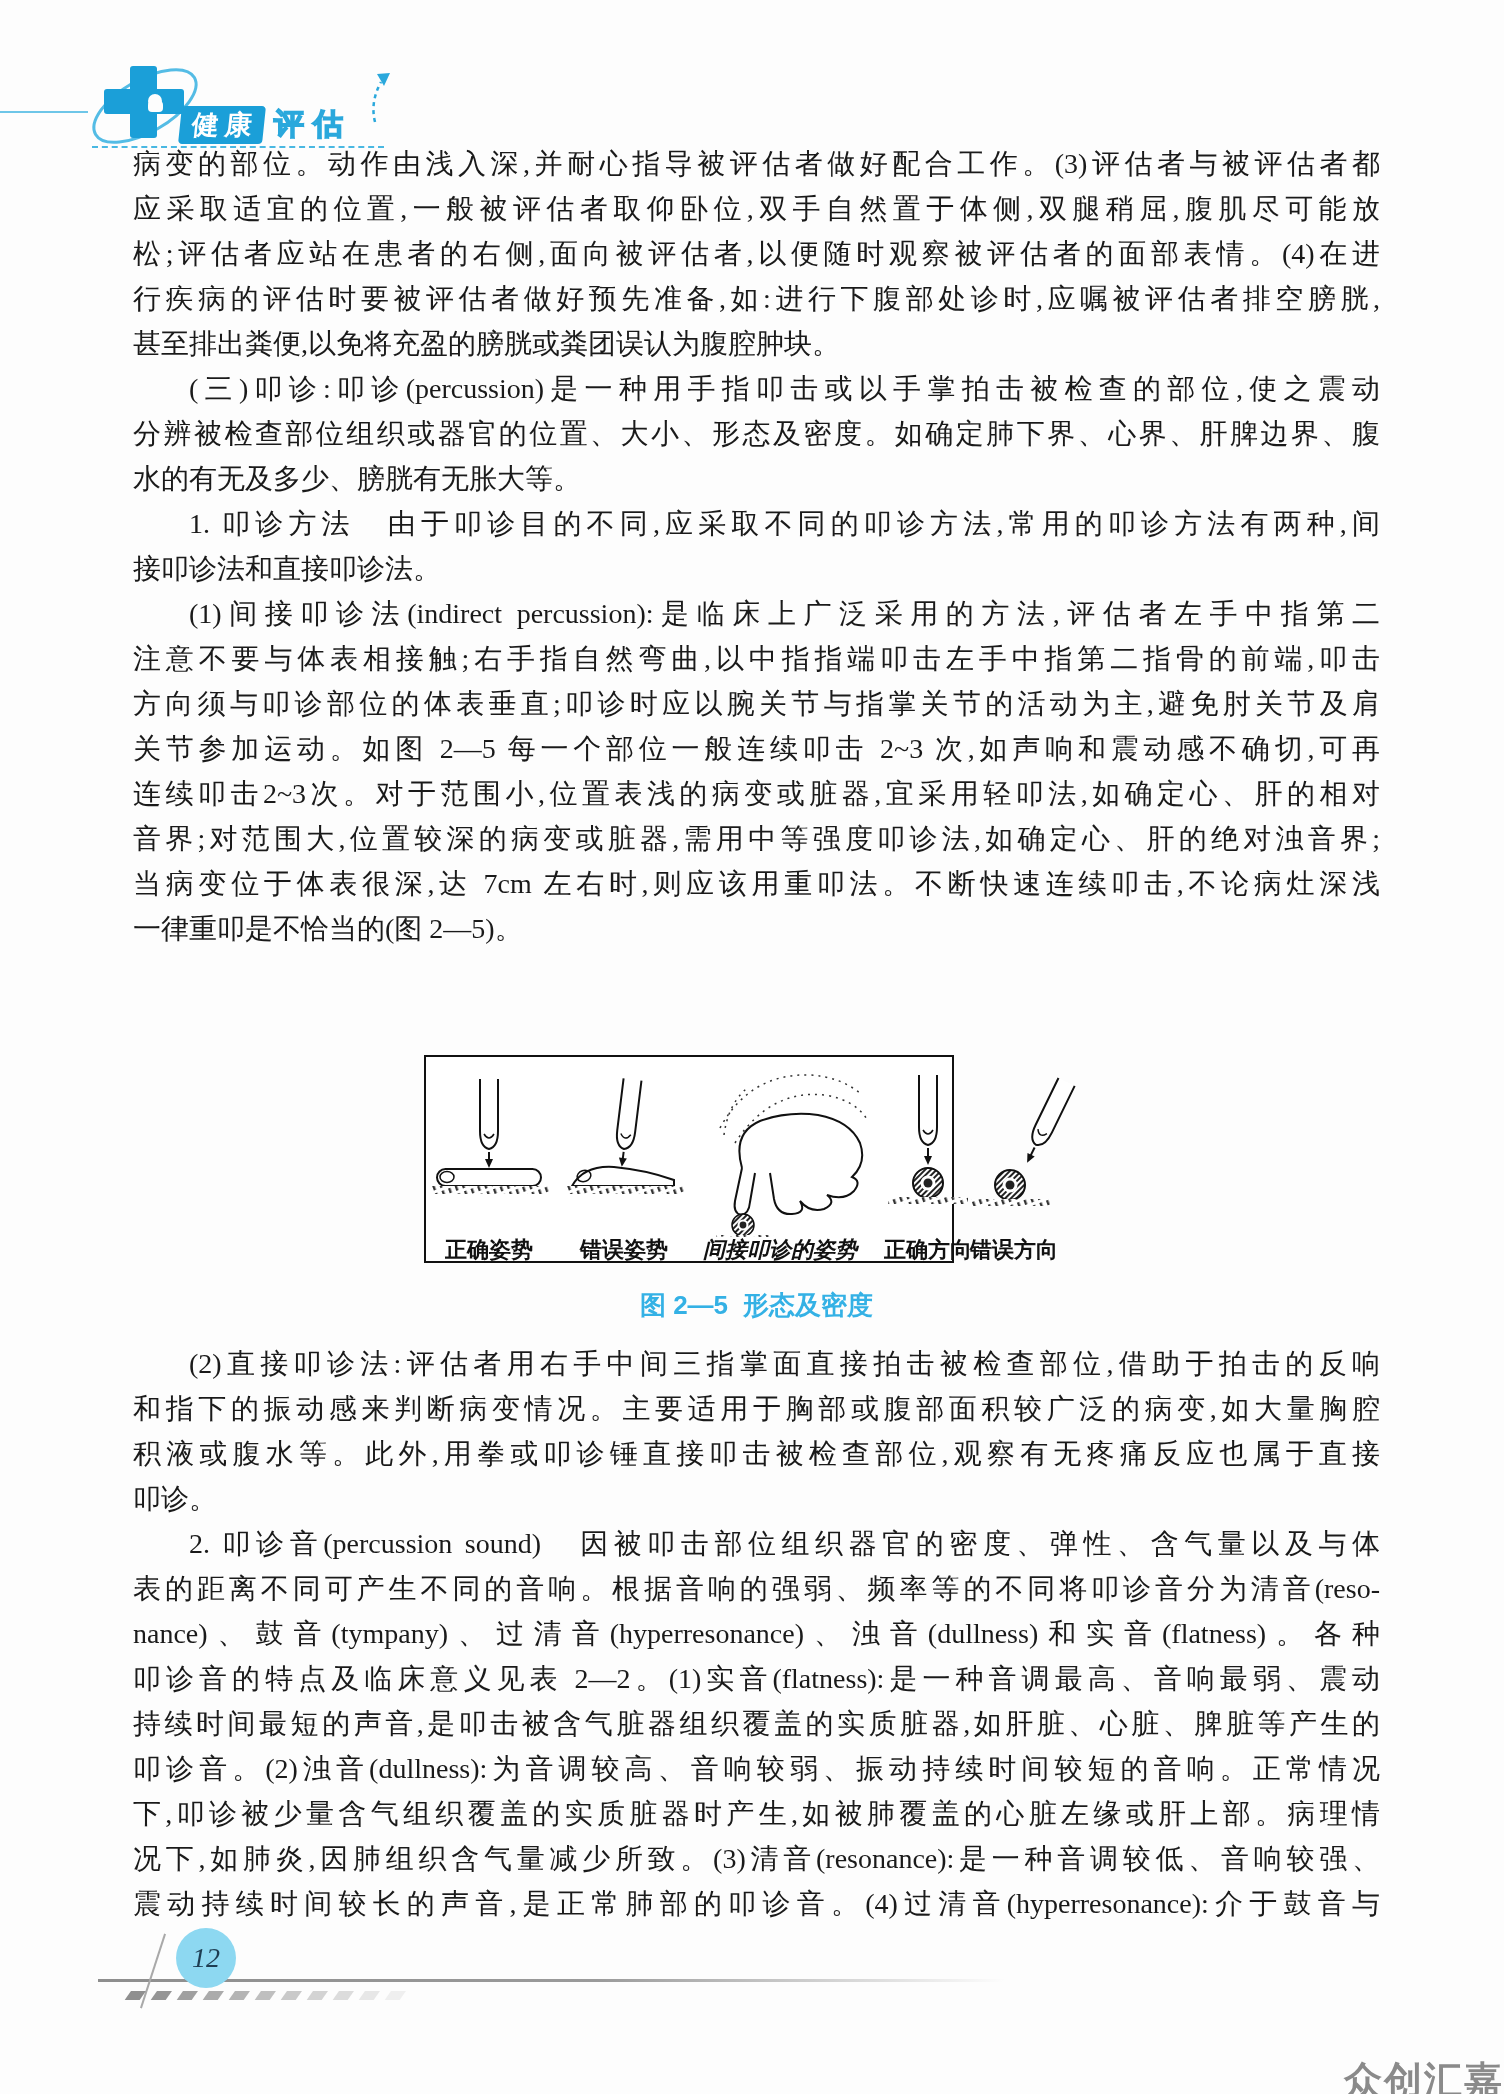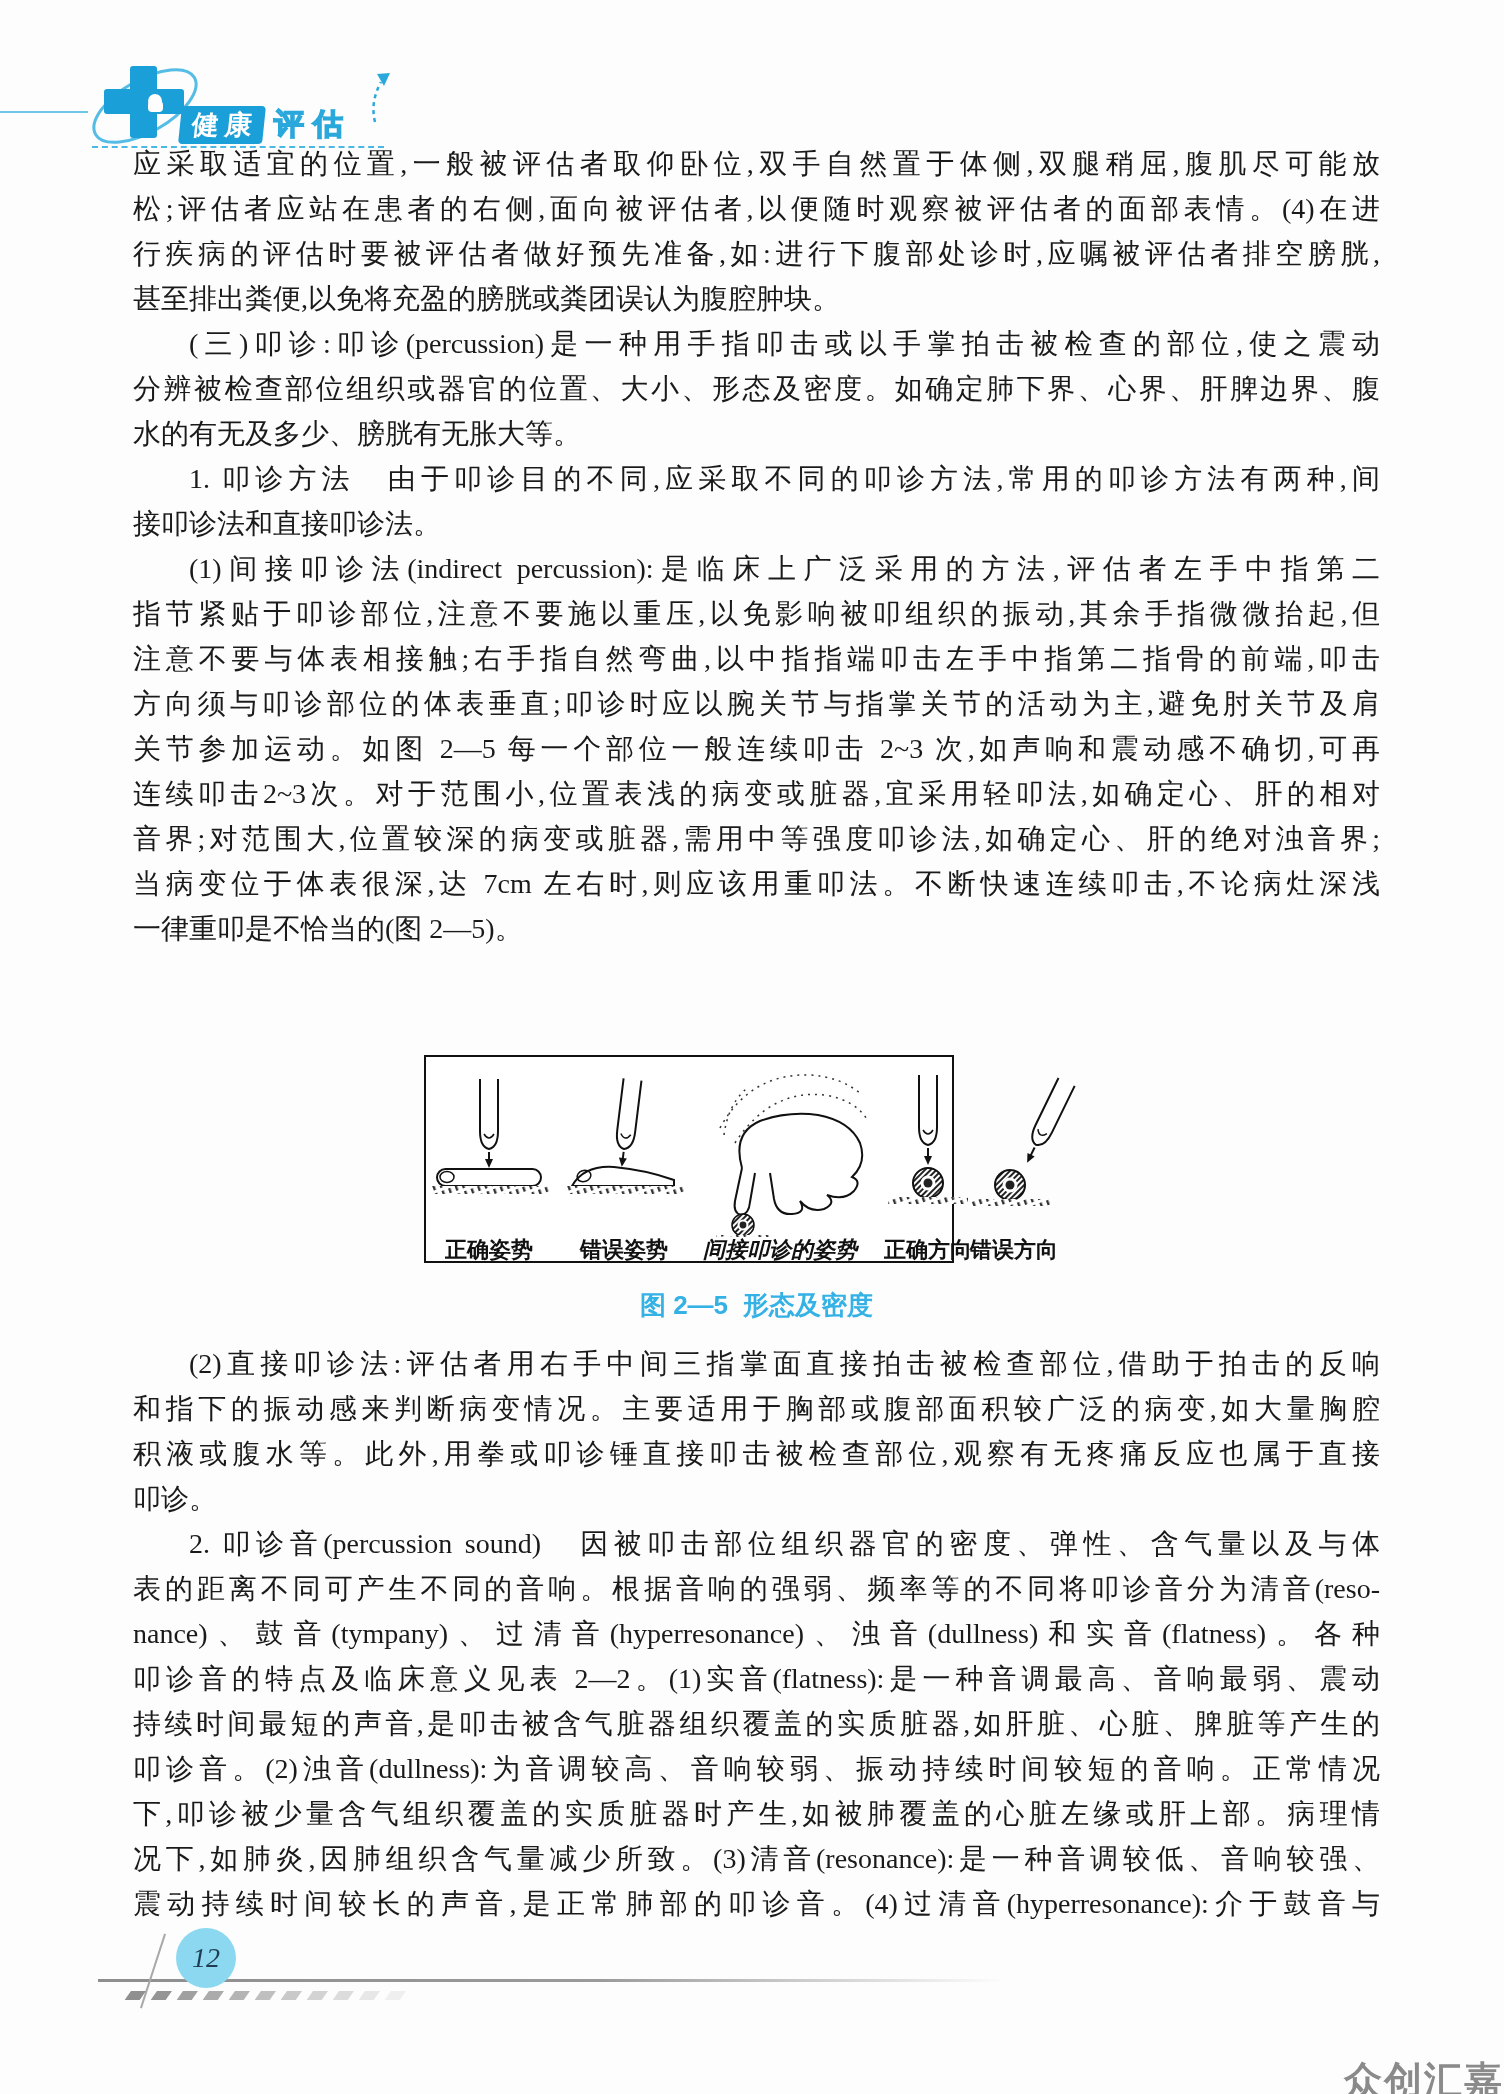--- a/index.html
+++ b/index.html
@@ -98,31 +98,31 @@
     <span>健康</span>
   </div>
   <div class="brand-outline">评估</div>
   <svg class="hdr-arrow" width="28" height="54" viewBox="0 0 28 54">
     <path d="M 7,50 Q 2,30 13,10" fill="none" stroke="#2aa8dc" stroke-width="2.5" stroke-dasharray="4 4"></path>
     <path d="M 9,2 L 22,1 L 16,14 Z" fill="#2aa8dc"></path>
   </svg>
   <div class="hdr-dashline"></div>
 
   <div class="tblock tb1">
+    <div class="ln">病变的部位。动作由浅入深,并耐心指导被评估者做好配合工作。(3)评估者与被评估者都</div>
     <div class="ln">应采取适宜的位置,一般被评估者取仰卧位,双手自然置于体侧,双腿稍屈,腹肌尽可能放</div>
     <div class="ln">松;评估者应站在患者的右侧,面向被评估者,以便随时观察被评估者的面部表情。(4)在进</div>
     <div class="ln">行疾病的评估时要被评估者做好预先准备,如:进行下腹部处诊时,应嘱被评估者排空膀胱,</div>
     <div class="ln end">甚至排出粪便,以免将充盈的膀胱或粪团误认为腹腔肿块。</div>
     <div class="ln ind">(三)叩诊:叩诊(percussion)是一种用手指叩击或以手掌拍击被检查的部位,使之震动</div>
     <div class="ln">分辨被检查部位组织或器官的位置、大小、形态及密度。如确定肺下界、心界、肝脾边界、腹</div>
     <div class="ln end">水的有无及多少、膀胱有无胀大等。</div>
     <div class="ln ind">1. 叩诊方法　由于叩诊目的不同,应采取不同的叩诊方法,常用的叩诊方法有两种,间</div>
     <div class="ln end">接叩诊法和直接叩诊法。</div>
     <div class="ln ind">(1)间接叩诊法(indirect percussion):是临床上广泛采用的方法,评估者左手中指第二</div>
-    <div class="ln">指节紧贴于叩诊部位,注意不要施以重压,以免影响被叩组织的振动,其余手指微微抬起,但</div>
     <div class="ln">注意不要与体表相接触;右手指自然弯曲,以中指指端叩击左手中指第二指骨的前端,叩击</div>
     <div class="ln">方向须与叩诊部位的体表垂直;叩诊时应以腕关节与指掌关节的活动为主,避免肘关节及肩</div>
     <div class="ln">关节参加运动。如图 2—5 每一个部位一般连续叩击 2~3 次,如声响和震动感不确切,可再</div>
     <div class="ln">连续叩击2~3次。对于范围小,位置表浅的病变或脏器,宜采用轻叩法,如确定心、肝的相对</div>
     <div class="ln">音界;对范围大,位置较深的病变或脏器,需用中等强度叩诊法,如确定心、肝的绝对浊音界;</div>
     <div class="ln">当病变位于体表很深,达 7cm 左右时,则应该用重叩法。不断快速连续叩击,不论病灶深浅</div>
     <div class="ln end">一律重叩是不恰当的(图 2—5)。</div>
   </div>
 
   <div class="figbox">

